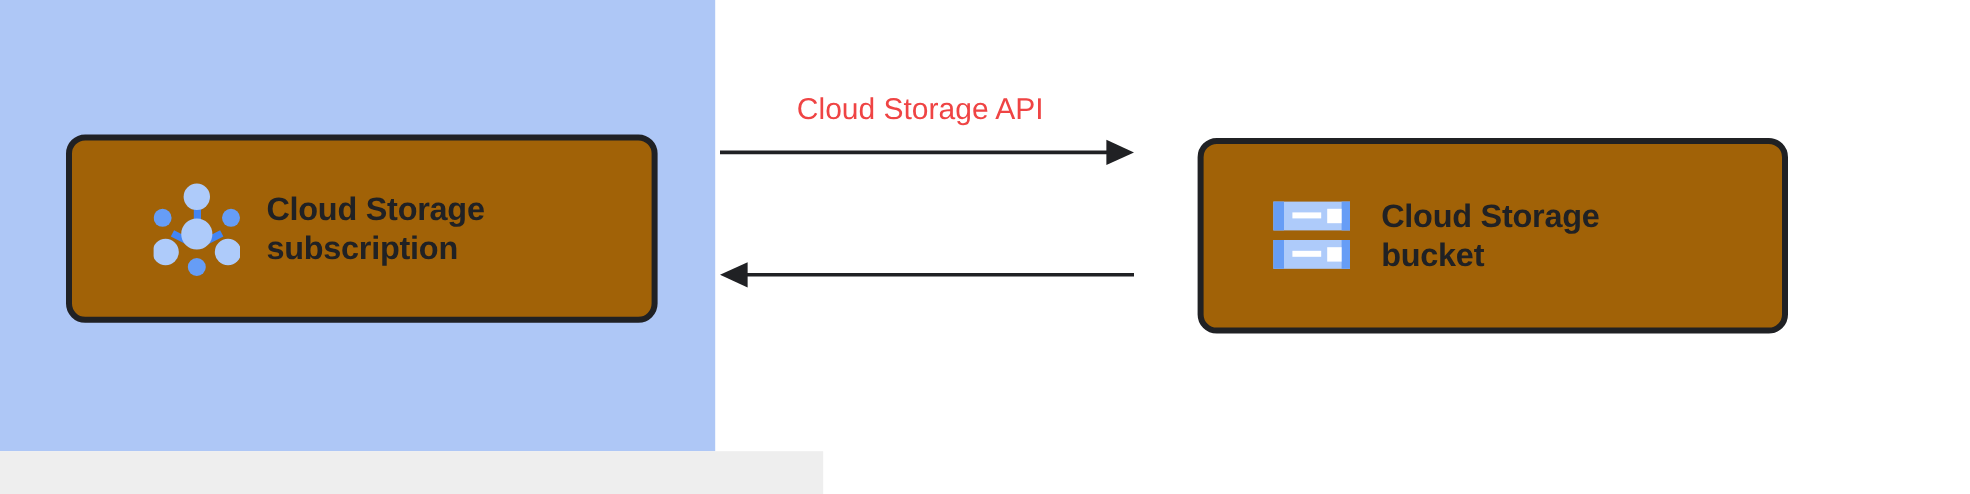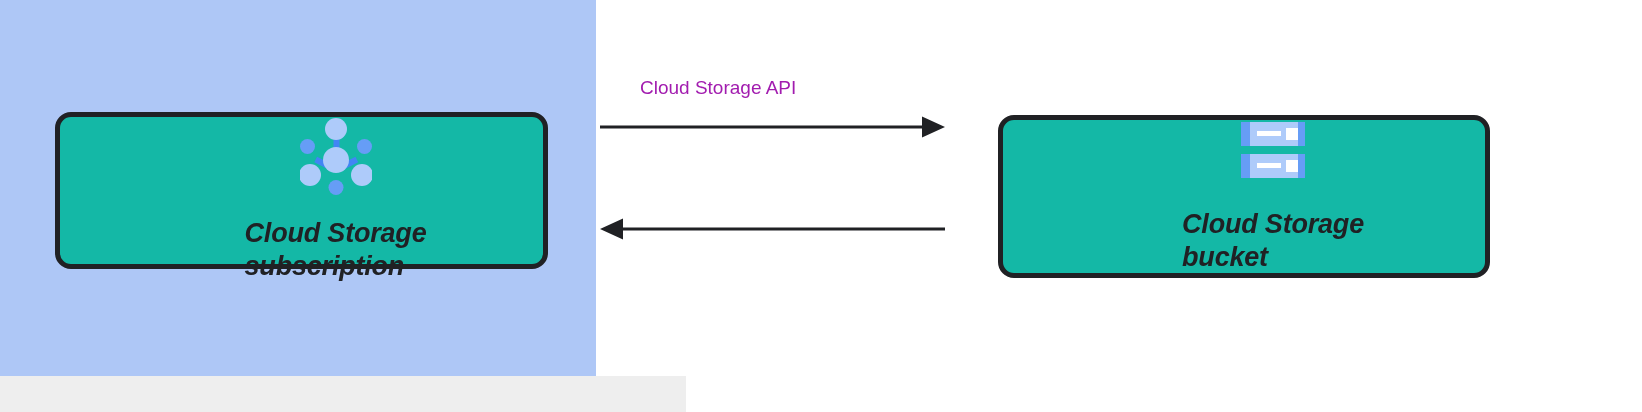--- a/index.html
+++ b/index.html
@@ -31,29 +31,28 @@
     top: 14px;
     width: 686px;
     height: 366px;
     background: #eeeeee;
   }
 
   
   .card {
     position: absolute;
     box-sizing: border-box;
-    background: #14b8a6;
+    background: #a16207;
     border: 5px solid #202124;
     border-radius: 16px;
     display: flex;
-    flex-direction: column;
+    flex-direction: row;
     align-items: center;
     gap: 22px;
     padding-left: 68px;
-    font-style: italic;
   }
   #card-subscription {
     left: 55px;
     top: 112px;
     width: 493px;
     height: 157px;
   }
   #card-bucket {
     left: 998px;
     top: 115px;
@@ -93,23 +92,24 @@
   }
   #connector-response {
     left: 600px;
     top: 210px;
     width: 345px;
     height: 38px;
   }
 
   .edge-label {
     position: absolute;
-    font-size: 19px;
-    color: #a21caf;
+    font-size: 25px;
+    color: #ef4444;
     white-space: nowrap;
+    margin-left: 24px;
   }
   #label-request  { left: 640px; top: 77px; }
   #label-response { left: 640px; top: 249px; }
 </style>
 </head>
 <body>
 
 <div id="canvas">
 
   <div id="zone-subscription"></div>

